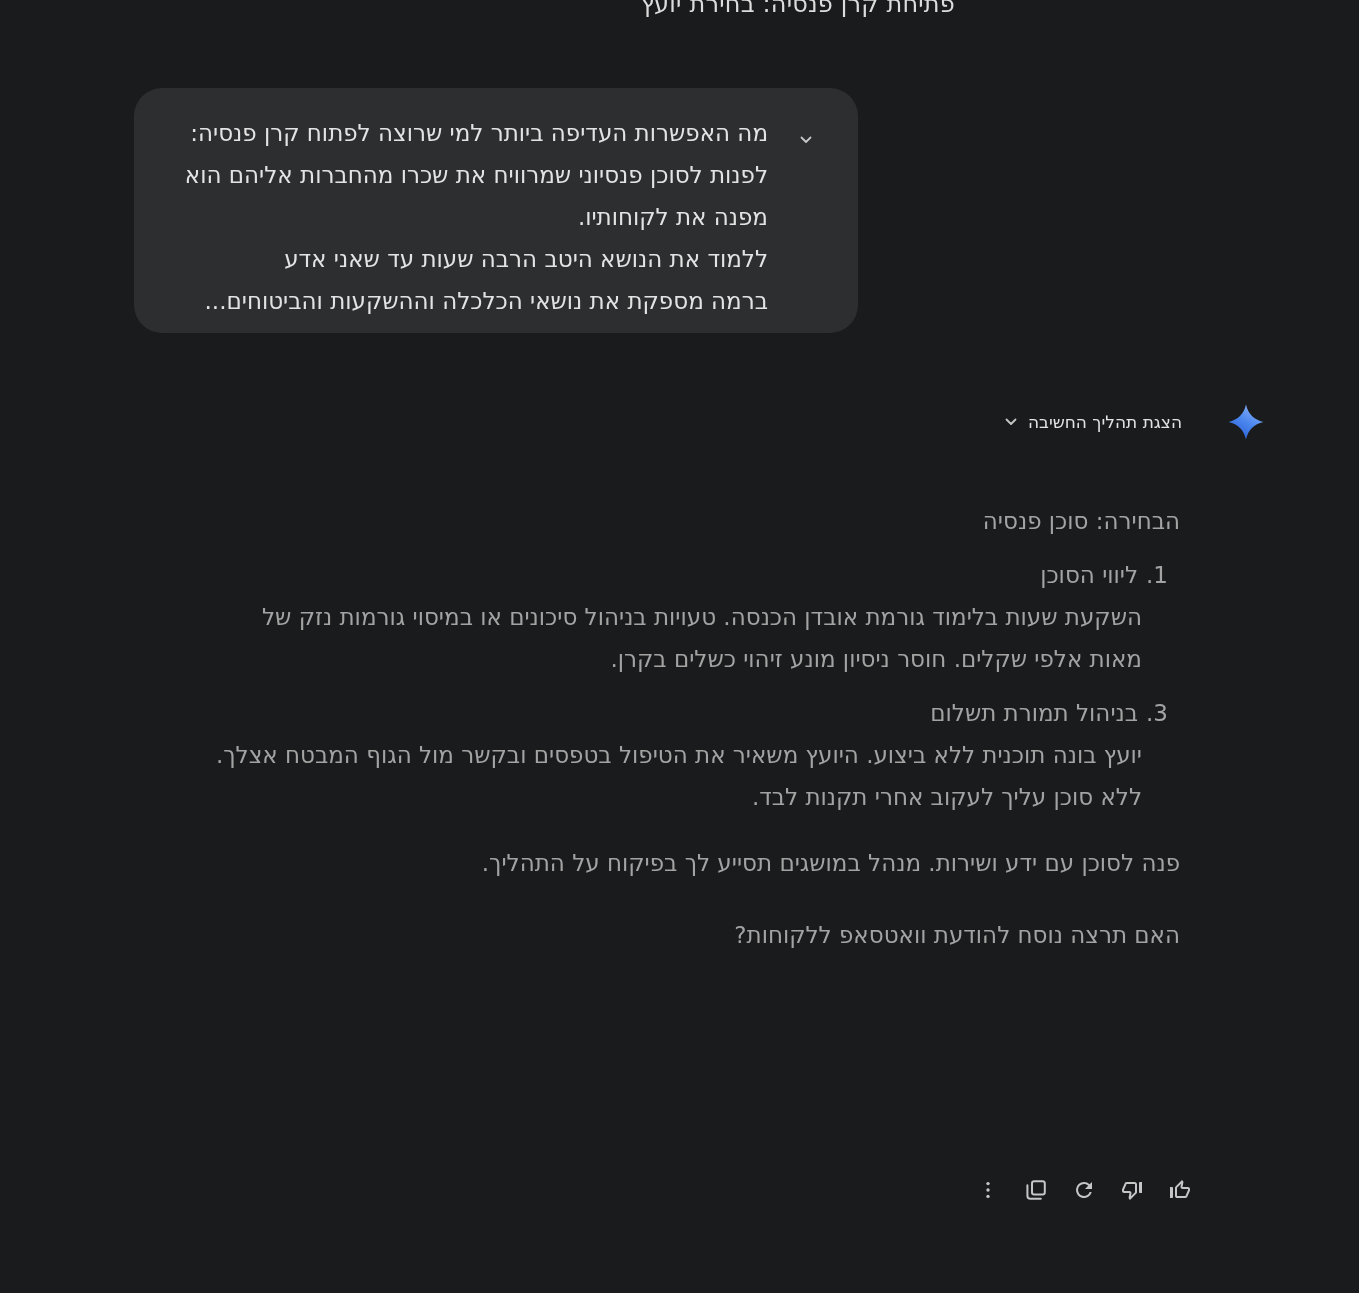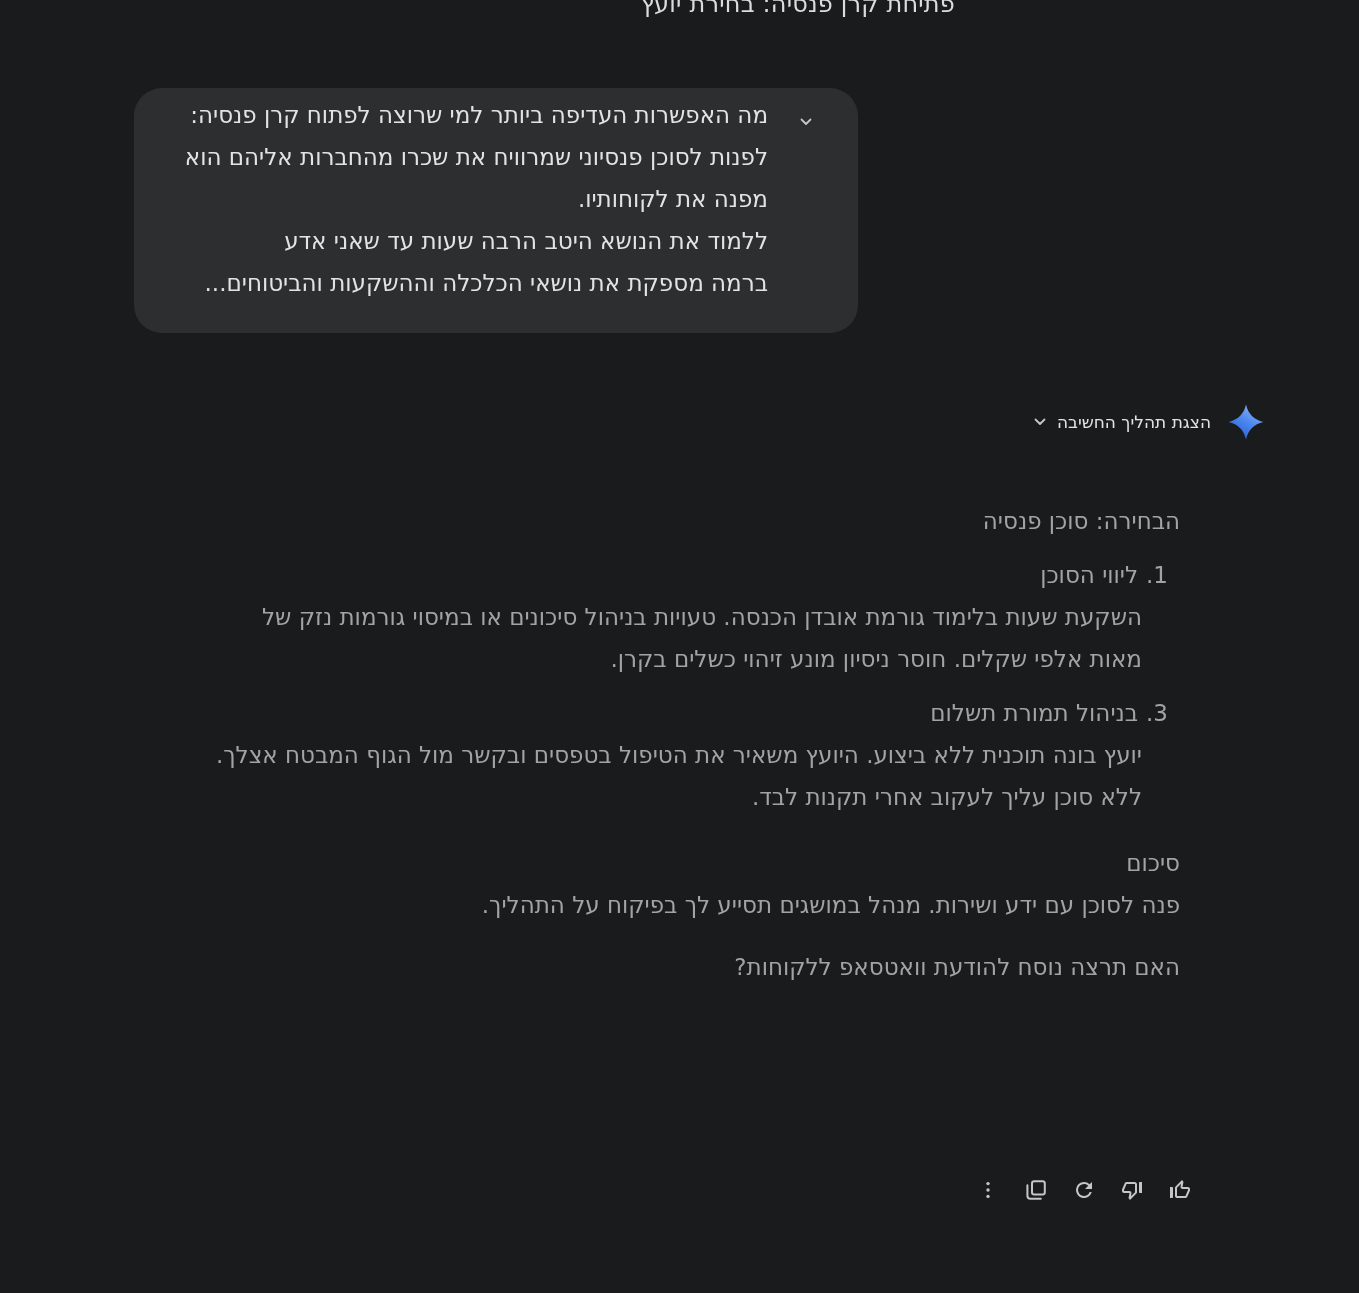--- a/index.html
+++ b/index.html
@@ -21,21 +21,21 @@
     white-space:nowrap;
     letter-spacing:0.2px;
   }
 
   
   .user-bubble {
     left:134px; top:88px;
     width:724px; height:245px;
     background:#2d2e30;
     border-radius:28px;
-    padding:6px 44px 16px 30px;
+    padding:24px 44px 16px 30px;
     display:flex;
     align-items:flex-start;
   }
   .user-bubble .collapse-btn {
     flex:0 0 auto;
     margin-top:20px;
     margin-left:30px;
     width:16px; height:16px;
     cursor:pointer;
   }
@@ -47,21 +47,21 @@
     white-space:pre;
     color:#e3e3e3;
     overflow:visible;
   }
 
   
   .thinking-row {
     top:403px; right:94px;
     display:flex;
     align-items:center;
-    gap:16px;
+    gap:45px;
   }
   .thinking-row .sparkle { width:38px; height:38px; flex:0 0 auto; }
   .thinking-btn {
     display:flex;
     align-items:center;
     gap:9px;
     cursor:pointer;
     color:#e3e3e3;
     font-size:17px;
   }
@@ -74,21 +74,21 @@
     font-size:23px;
     line-height:42px;
     text-align:right;
     color:#a3a3a3;
   }
   .response .pre { white-space:pre; overflow:visible; }
   .li-head { padding-right:12px; margin-top:12px; }
   .li-head .li-num { display:inline-block; margin-left:8px; }
   .li-body { padding-right:38px; }
   .summary-block { margin-top:24px; }
-  .followup { margin-top:20px; }
+  .followup { margin-top:30px; }
 
   
   .actions {
     top:1178px; right:167px;
     display:flex;
     align-items:center;
     gap:24px;
   }
   .icon-btn {
     width:24px; height:24px;
@@ -150,21 +150,20 @@
   <div class="li-body pre">השקעת שעות בלימוד גורמת אובדן הכנסה. טעויות בניהול סיכונים או במיסוי גורמות נזק של
 מאות אלפי שקלים. חוסר ניסיון מונע זיהוי כשלים בקרן.</div>
 
   <div class="li-head">
     <span class="li-num">3.</span><span>בניהול תמורת תשלום</span>
   </div>
   <div class="li-body pre">יועץ בונה תוכנית ללא ביצוע. היועץ משאיר את הטיפול בטפסים ובקשר מול הגוף המבטח אצלך.
 ללא סוכן עליך לעקוב אחרי תקנות לבד.</div>
 
   <div class="summary-block">
-    <div>סיכום</div>
     <div>פנה לסוכן עם ידע ושירות. מנהל במושגים תסייע לך בפיקוח על התהליך.</div>
   </div>
 
   <div class="followup">האם תרצה נוסח להודעת וואטסאפ ללקוחות?</div>
 </div>
 
 <div class="abs actions">
   <span class="icon-btn">
     <svg width="24" height="24" viewBox="0 0 24 24">
       <path fill="#c4c7c5" d="M13.11 5.72l-.57 2.89c-.12.59.04 1.2.42 1.66.38.46.94.73 1.54.73H20v1.08L17.43 18H9.34c-.18 0-.34-.16-.34-.34V9.82l4.11-4.1M14 2L7.59 8.41C7.21 8.79 7 9.3 7 9.83v7.83C7 18.95 8.05 20 9.34 20h8.1c.71 0 1.36-.37 1.72-.97l2.67-6.15c.1-.23.16-.48.16-.73V11c0-1.1-.9-2-2-2h-5.5l.92-4.65c.05-.22.02-.46-.08-.66-.23-.45-.52-.86-.88-1.22L14 2zM4 9H2v11h2c.55 0 1-.45 1-1v-9c0-.55-.45-1-1-1z"></path>

